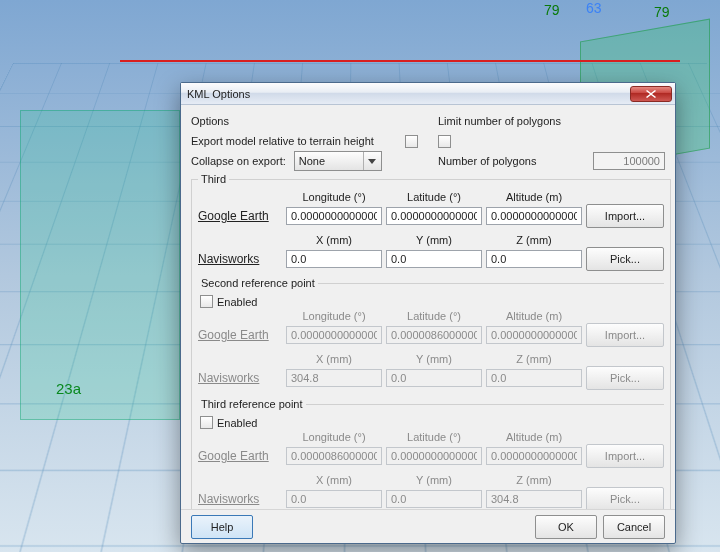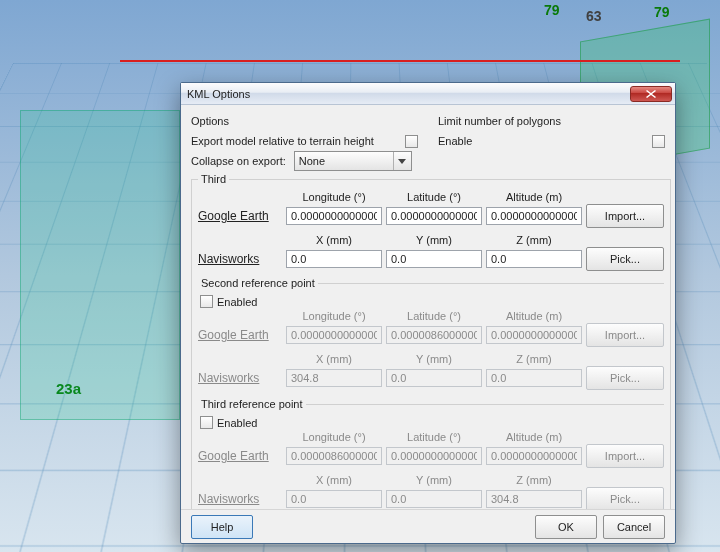--- a/index.html
+++ b/index.html
@@ -22,21 +22,21 @@
       linear-gradient(90deg, rgba(70,130,180,0.35) 1px, transparent 1px);
     background-size: 50px 50px;
     transform: perspective(600px) rotateX(30deg) scale(1.4);
     transform-origin: center 70%;
     opacity: 0.8;
   }
   .bg-overlay {
     position: absolute; inset: 0;
     pointer-events: none;
   }
-  .bg-label { position:absolute; font-weight:bold; }
+  .bg-label { position:absolute; font-weight:normal; }
   .dialog {
     position: absolute;
     left: 180px; top: 82px;
     width: 496px; height: 462px;
     background: #f0f0f0;
     border: 1px solid #4b6a8c;
     border-radius: 2px;
     box-shadow: 0 8px 24px rgba(0,0,0,0.4);
     display: flex; flex-direction: column;
   }
@@ -70,21 +70,21 @@
     column-gap: 20px;
   }
   .opt-line { display:flex; align-items:center; height:20px; white-space:nowrap; }
   .opt-line .lbl { flex:1; }
   .chk {
     width: 13px; height: 13px;
     border: 1px solid #8e8f8f;
     background: linear-gradient(to bottom, #fff, #e8e8e8);
   }
   .select {
-    height: 20px; width: 118px;
+    height: 20px; width: 88px;
     border: 1px solid #8e8f8f;
     background: linear-gradient(to bottom,#fdfdfd,#e4e4e4);
     display:flex; align-items:center;
     padding: 0 4px;
     position: relative;
   }
   .select .caret {
     position:absolute; right:0; top:0; bottom:0; width:18px;
     border-left:1px solid #b0b0b0;
     display:flex; align-items:center; justify-content:center;
@@ -161,21 +161,21 @@
   }
   .spacer { flex:1; }
   .chk-row { display:flex; align-items:center; gap:4px; margin:2px 0 1px 2px;}
 </style>
 </head>
 <body>
 
 <div class="bg-grid"></div>
 <div class="bg-overlay">
   <span class="bg-label" style="left:544px;top:2px;color:#0a7a0a;font-size:14px;">79</span>
-  <span class="bg-label" style="left:586px;top:8px;color:#404040;font-size:14px;">63</span>
+  <span class="bg-label" style="left:586px;top:0;color:#3b82f6;font-size:14px;">63</span>
   <span class="bg-label" style="left:654px;top:4px;color:#0a7a0a;font-size:14px;">79</span>
   <span class="bg-label" style="left:56px;top:380px;color:#0a7a0a;font-size:15px;">23a</span>
 
   <div style="position:absolute;left:20px;top:110px;width:160px;height:310px;background:rgba(0,200,120,0.18);border:1px solid rgba(0,160,100,0.4);"></div>
   <div style="position:absolute;left:580px;top:30px;width:130px;height:130px;background:rgba(30,200,80,0.25);border:1px solid rgba(20,150,60,0.5);transform:skewY(-10deg);"></div>
   <div style="position:absolute;left:120px;top:60px;width:560px;height:2px;background:#d81f1f;"></div>
 </div>
 
 <div class="dialog">
   <div class="titlebar">
@@ -204,22 +204,25 @@
               <svg width="8" height="5" viewBox="0 0 8 5">
                   <path d="M0 0 L8 0 L4 5 Z" fill="#444"></path>
                 </svg>
             </span>
           </div>
         </div>
       </div>
       <div>
         <div class="opt-line">Limit number of polygons</div>
         <div class="opt-line">
-          <span class="lbl">Enable</span>
           <span class="chk"></span>
+        </div>
+        <div class="opt-line" style="gap:8px;">
+          <span class="lbl">Number of polygons</span>
+          <input class="num-input ro" readonly="" value="100000" style="">
         </div>
       </div>
     </div>
 
     <fieldset>
       <legend>Third</legend>
       <div class="coord-head">
         <span></span>
         <span>Longitude (°)</span>
         <span>Latitude (°)</span>

